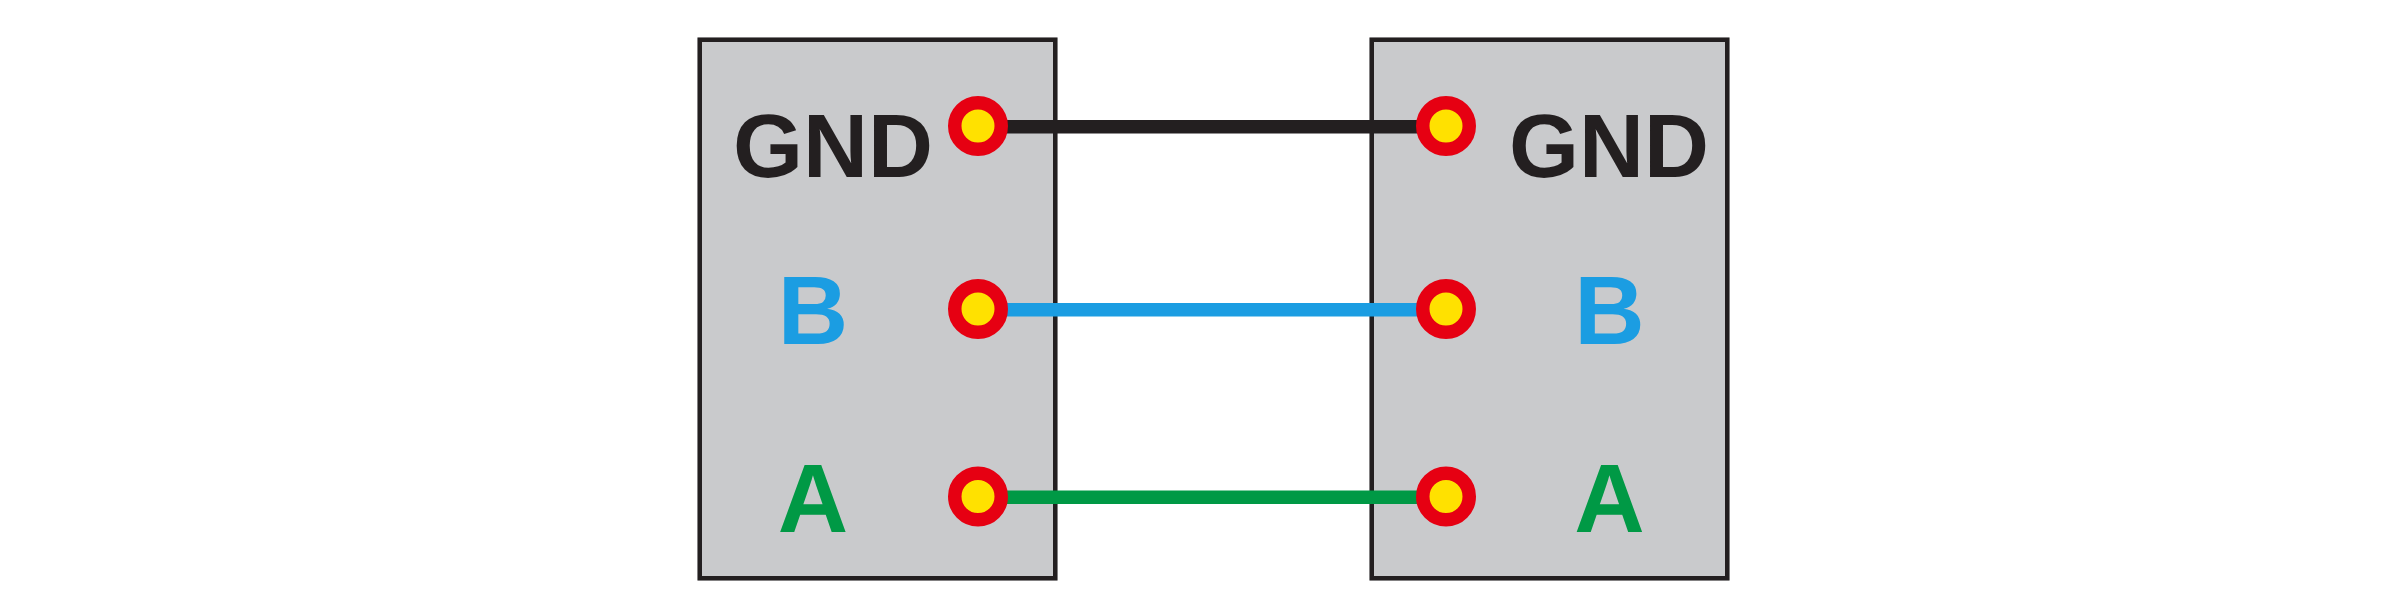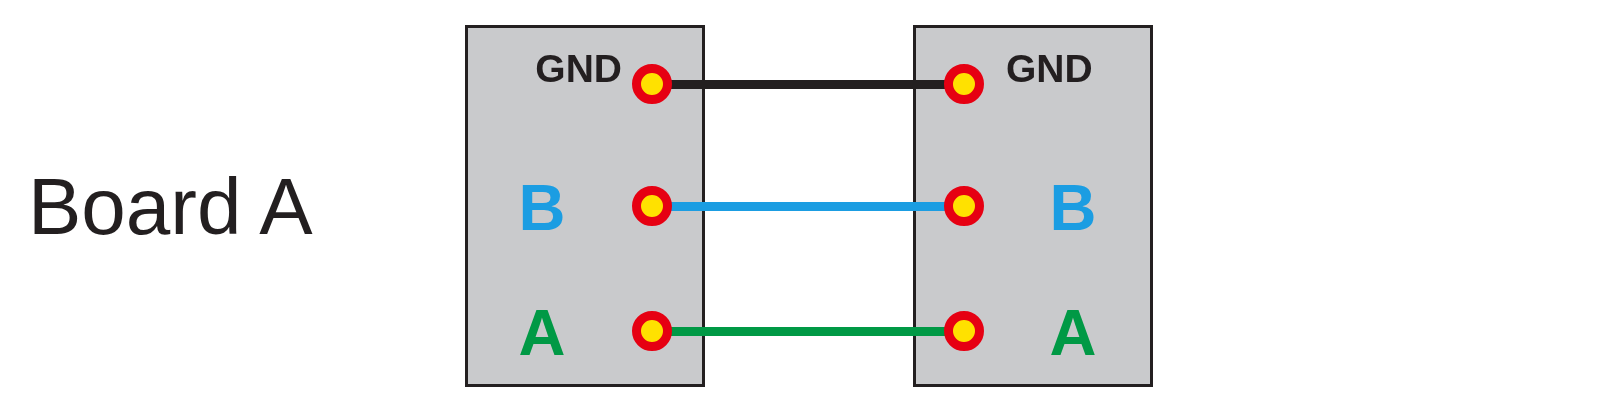--- a/index.html
+++ b/index.html
@@ -64,37 +64,36 @@
 
   .pin-label {
     position: absolute;
     transform: translateY(-50%);
     line-height: 1;
     font-weight: bold;
     width: 160px;
     z-index: 3;
     white-space: nowrap;
   }
-  .pin-label.row-gnd { top: 68px; font-size: 39px; color: var(--ink, #231F20); }
+  .pin-label.row-gnd { top: 98px; font-size: 60px; color: var(--ink, #231F20); }
   .pin-label.row-b   { top: 207px; font-size: 65px; color: var(--pin-b, #1B9DE2); }
   .pin-label.row-a   { top: 332px; font-size: 65px; color: var(--pin-a, #009945); }
 
   .side-a { left: 462px; }
   .side-a.row-gnd { text-align: right; }
   .side-a.row-b, .side-a.row-a { text-align: center; }
 
   .side-b.row-gnd { left: 1006px; text-align: left; }
   .side-b.row-b, .side-b.row-a { left: 993px; text-align: center; }
 </style>
 </head>
 <body>
 
 <div class="canvas">
 
-  <span class="board-title board-a-title">Board A</span>
 
   <div class="board board-a"></div>
   <div class="board board-b"></div>
 
   <div class="wire wire-gnd"></div>
   <div class="wire wire-b"></div>
   <div class="wire wire-a"></div>
 
   <span class="pin-label side-a row-gnd">GND</span>
   <span class="pin-label side-a row-b">B</span>

